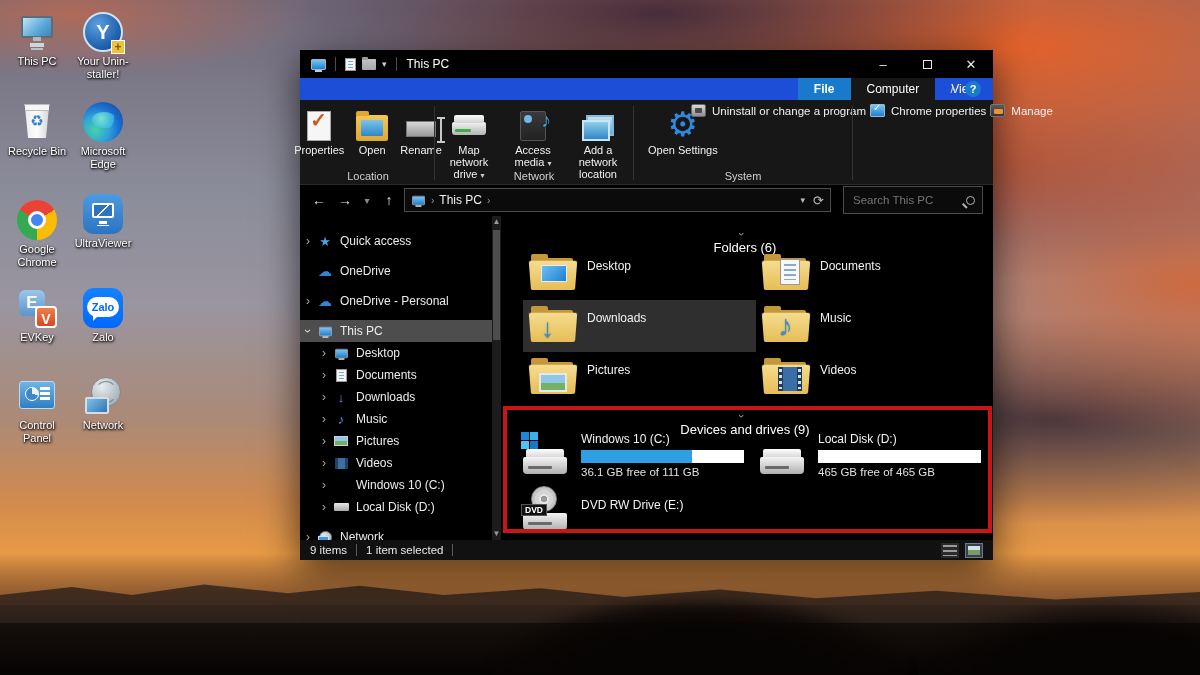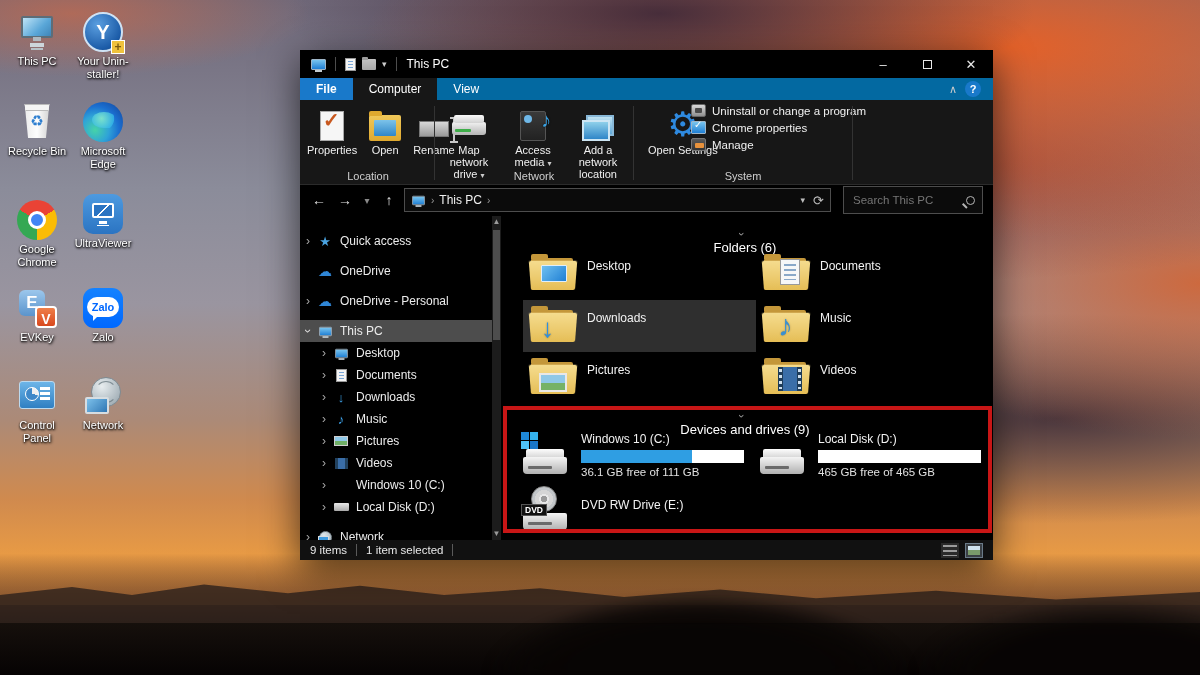--- a/index.html
+++ b/index.html
@@ -100,33 +100,33 @@
   .i-pc{display:inline-block;width:15px;height:11px;position:relative;background:linear-gradient(#79c5ef,#1f7fd4);
     border:1px solid #9fb6c8;border-radius:1px;}
   .i-pc::after{content:'';position:absolute;left:3px;right:3px;bottom:-3px;height:2px;background:#c2ccd2;}
   .i-pc.small{transform:scale(.85);}
   .i-doc{display:inline-block;width:11px;height:13px;background:#f4f4f4;border:1px solid #999;position:relative;}
   .i-doc::after{content:'';position:absolute;left:2px;top:2px;right:2px;height:8px;
     background:linear-gradient(#7aa7d8 0 1px,transparent 1px 3px,#7aa7d8 3px 4px,transparent 4px 6px,#7aa7d8 6px 7px,transparent 7px);}
   .i-folder{display:inline-block;width:14px;height:11px;position:relative;background:linear-gradient(#f3d98b,#e2b952);border-radius:1px;}
   .i-folder::before{content:'';position:absolute;left:0;top:-2px;width:6px;height:3px;background:#d8ab44;border-radius:1px 1px 0 0;}
   
-  .tabs{height:22px;display:flex;align-items:stretch;background:#0369a1;position:relative;}
+  .tabs{height:22px;display:flex;align-items:stretch;background:#1d4ed8;position:relative;justify-content:flex-end;}
   .tab{padding:0 16px;display:flex;align-items:center;font-size:12px;color:#fff;}
   .tab.file{background:#1979ca;font-weight:bold;}
   .tab.selected{background:#171717;}
   .ribbon-min{position:absolute;right:36px;top:0;height:22px;display:flex;align-items:center;color:#ccc;font-size:11px;}
   .help-btn{position:absolute;right:12px;top:3px;width:16px;height:16px;border-radius:50%;background:#1979ca;color:#fff;
     font-size:11px;font-weight:bold;display:flex;align-items:center;justify-content:center;}
   
   .ribbon{position:relative;height:85px;background:#171717;border-bottom:1px solid #2b2b2b;}
   .rgroup{position:absolute;top:0;bottom:0;}
   .rgroup .glabel{position:absolute;left:0;right:0;bottom:2px;text-align:center;font-size:11px;color:#cfcfcf;}
   .rsep{position:absolute;top:6px;bottom:4px;width:1px;background:#333;}
-  .bigbtns{display:flex;justify-content:flex-start;gap:2px;padding-top:5px;}
+  .bigbtns{display:flex;justify-content:center;gap:2px;padding-top:5px;}
   .bigbtn{display:flex;flex-direction:column;align-items:center;padding:2px 5px;color:#f0f0f0;font-size:11px;line-height:12px;text-align:center;}
   .bigbtn .bicon{height:34px;display:flex;align-items:flex-end;justify-content:center;margin-bottom:3px;}
   .drop{font-size:8px;color:#ccc;}
   
   .ri-props{width:24px;height:30px;background:#f6f6f6;border:1px solid #aaa;position:relative;}
   .ri-props::after{content:'✓';position:absolute;left:2px;top:2px;font-size:20px;font-weight:bold;color:#c8581f;}
   .ri-open{width:32px;height:26px;position:relative;background:linear-gradient(#f0c85a,#dfa92f);border-radius:2px;}
   .ri-open::before{content:'';position:absolute;left:0;top:-4px;width:13px;height:5px;background:#dfa92f;border-radius:2px 2px 0 0;}
   .ri-open::after{content:'';position:absolute;left:5px;top:5px;right:5px;bottom:5px;background:linear-gradient(#7cc3ea,#2f86c8);border-radius:1px;}
   .ri-rename{width:30px;height:16px;position:relative;background:linear-gradient(#d8d8d8,#9a9a9a);border:1px solid #777;margin-bottom:4px;}
@@ -137,21 +137,21 @@
   .ri-media::after{content:'♪';position:absolute;right:-6px;top:2px;font-size:20px;color:#3aa0e0;text-shadow:0 0 2px #000;}
   .ri-media::before{content:'';position:absolute;left:3px;top:3px;width:8px;height:8px;border-radius:50%;background:#6fb8e8;}
   .ri-drive{width:34px;height:13px;background:linear-gradient(#f2f2f2,#b5b5b5);border-radius:2px 2px 3px 3px;position:relative;margin-bottom:6px;}
   .ri-drive::before{content:'';position:absolute;left:2px;top:-7px;right:2px;height:8px;background:linear-gradient(#fbfbfb,#d2d2d2);border-radius:2px;}
   .ri-drive::after{content:'';position:absolute;left:3px;bottom:3px;width:16px;height:3px;background:#3fae4a;border-radius:1px;}
   .ri-netloc{width:32px;height:26px;position:relative;}
   .ri-netloc::before{content:'';position:absolute;right:0;top:0;width:24px;height:17px;background:linear-gradient(#bfe2f2,#5fa8d8);border:2px solid #88b8d8;}
   .ri-netloc::after{content:'';position:absolute;left:0;bottom:0;width:24px;height:17px;background:linear-gradient(#8fd0ea,#2f86c8);border:2px solid #cde6f4;}
   .ri-gear{font-size:34px;line-height:34px;color:#2e8ae0;}
   
-  .sysrows{position:absolute;left:56px;top:4px;display:flex;flex-direction:column;gap:4px;}
+  .sysrows{position:absolute;left:56px;top:4px;display:flex;flex-direction:row;gap:4px;}
   .sysrow{display:flex;align-items:center;gap:6px;font-size:11.5px;color:#f0f0f0;white-space:nowrap;}
   .si{width:15px;height:13px;display:inline-block;position:relative;}
   .si-unin{background:linear-gradient(#d8d8d8,#8f8f8f);border:1px solid #666;border-radius:2px;}
   .si-unin::after{content:'';position:absolute;inset:3px;background:#4a4a4a;border-radius:1px;}
   .si-sys{background:linear-gradient(#79c5ef,#1f7fd4);border:1px solid #9fb6c8;border-radius:1px;}
   .si-sys::after{content:'✓';position:absolute;left:2px;top:-3px;color:#fff;font-size:10px;}
   .si-manage{background:linear-gradient(#5a5a5a,#333);border:1px solid #777;border-radius:2px;}
   .si-manage::after{content:'';position:absolute;left:3px;top:4px;width:9px;height:5px;background:#e8923c;border-radius:1px;}
   
   .addr-row{height:30px;display:flex;align-items:center;background:#000;padding:0 10px 0 8px;gap:4px;}

